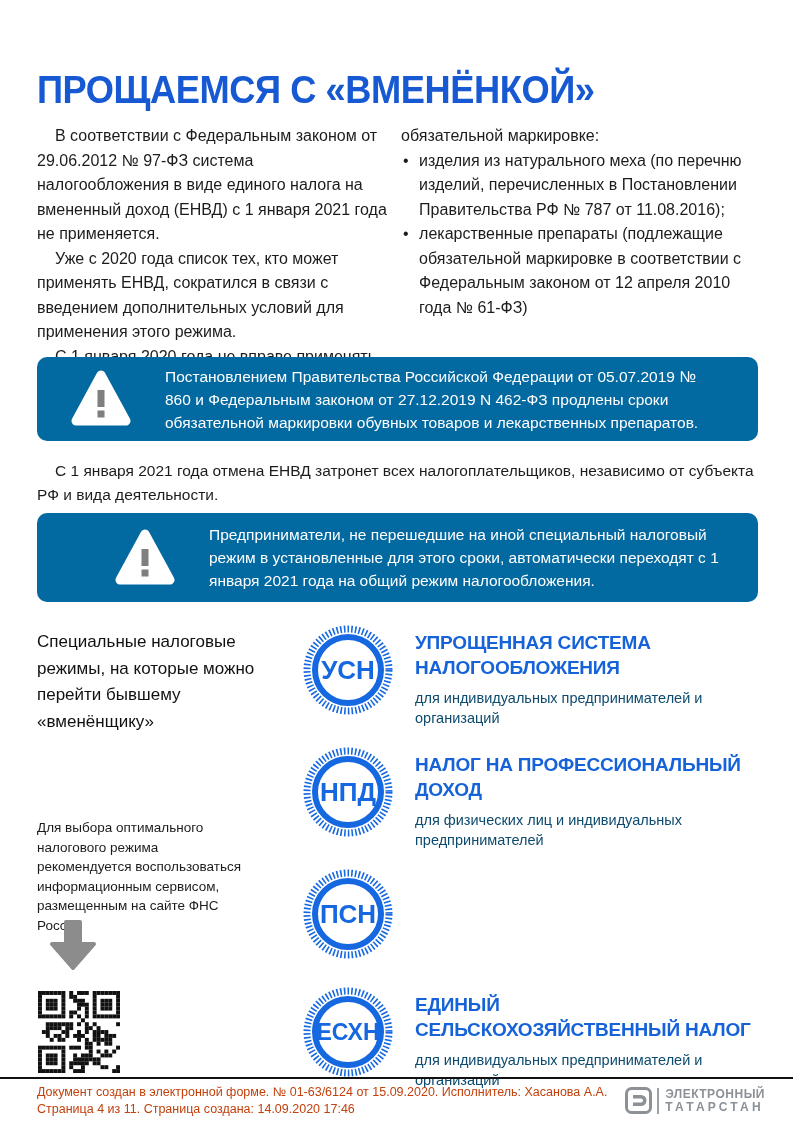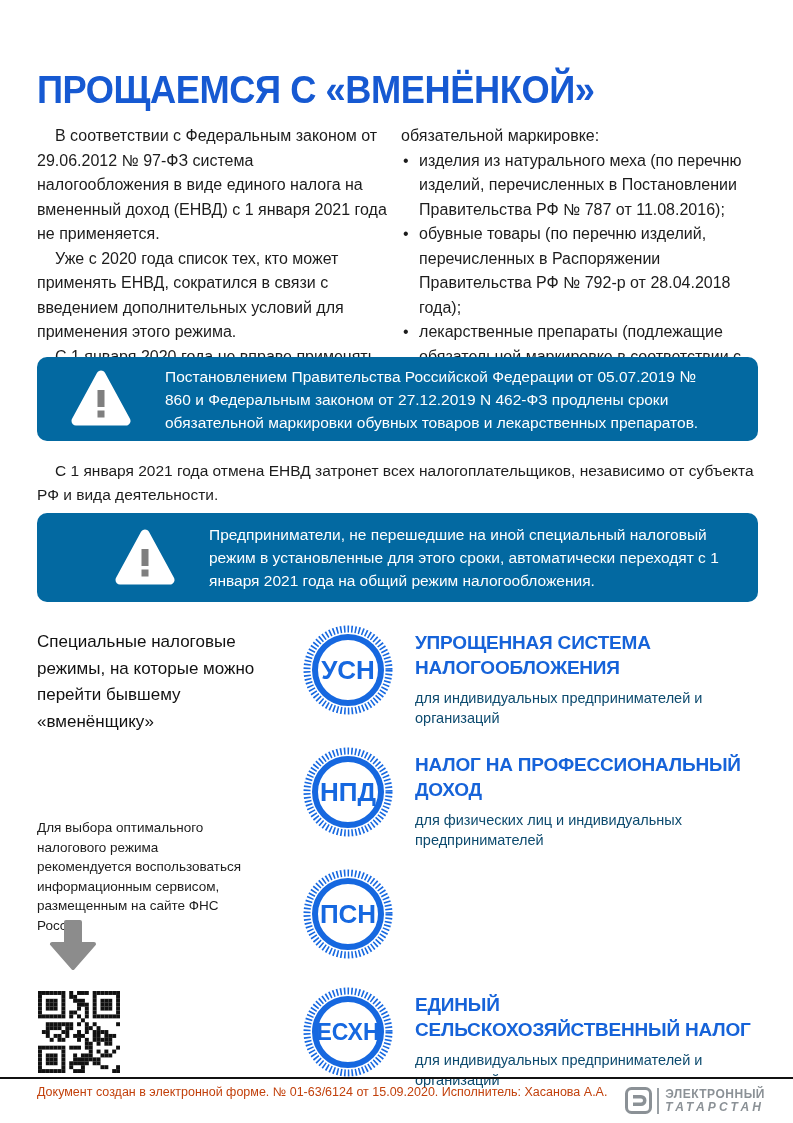--- a/index.html
+++ b/index.html
@@ -79,40 +79,39 @@
     position:absolute; left:37px; top:1084px;
     font-size:12.5px; line-height:16.5px; color:#c2410c;
   }
   .footer-logo {
     position:absolute; right:28px; top:1087px;
     display:flex; align-items:center; color:#8b9196;
   }
   .logo-divider { width:2px; height:26px; background:#9aa0a5; margin:0 6px 0 5px; }
   .logo-lines { line-height:13px; }
   .logo-line1 { font-size:12px; font-weight:700; letter-spacing:0.5px; }
-  .logo-line2 { font-size:12px; font-weight:700; letter-spacing:3.2px;font-style:italic; }
+  .logo-line2 { font-size:12px; font-weight:700; letter-spacing:3.2px; }
 </style>
 </head>
 <body>
 
 <div class="page">
 
   <div class="doc-title">ПРОЩАЕМСЯ С «ВМЕНЁНКОЙ»</div>
 
   <div class="intro">
     <div class="col-left">
       <p>В соответствии с Федеральным законом от 29.06.2012 № 97-ФЗ система налогообложения в виде единого налога на вмененный доход (ЕНВД) с 1 января 2021 года не применяется.</p>
       <p>Уже с 2020 года список тех, кто может применять ЕНВД, сократился в связи с введением дополнительных условий для применения этого режима.</p>
       <p>С 1 января 2020 года не вправе применять ЕНВД организации и индивидуальные предприниматели, которые реализуют следующие товары, подлежащие</p>
     </div>
     <div class="col-right">
       <div class="col-intro">обязательной маркировке:</div>
       <ul>
         <li>изделия из натурального меха (по перечню изделий, перечисленных в Постановлении Правительства РФ № 787 от 11.08.2016);</li>
-        <li>обувные товары (по перечню изделий, перечисленных в Распоряжении Правительства РФ № 792-р от 28.04.2018 года);</li>
         <li>лекарственные препараты (подлежащие обязательной маркировке в соответствии с Федеральным законом от 12 апреля 2010 года № 61-ФЗ)</li>
       </ul>
     </div>
   </div>
 
   <div class="warnbox first">
     <div class="warn-icon-wrap">
       <svg width="62" height="60" viewBox="0 0 62 60">
         <polygon points="31,6 56,52 6,52" fill="#ffffff" stroke="#ffffff" stroke-width="9" stroke-linejoin="round"></polygon>
         <rect x="27.5" y="21" width="7" height="17" fill="#7f7f7f"></rect>
@@ -414,20 +413,21 @@
         <rect x="35.14" y="78.10" width="3.95" height="3.95" fill="#111"></rect>
         <rect x="39.05" y="78.10" width="3.95" height="3.95" fill="#111"></rect>
         <rect x="42.95" y="78.10" width="3.95" height="3.95" fill="#111"></rect>
         <rect x="74.19" y="78.10" width="3.95" height="3.95" fill="#111"></rect>
         <rect x="78.10" y="78.10" width="3.95" height="3.95" fill="#111"></rect>
       </svg></div>
 
   <div class="footer-rule"></div>
   <div class="footer-text">
     <div>Документ создан в электронной форме. № 01-63/6124 от 15.09.2020. Исполнитель: Хасанова А.А.</div>
+    <div>Страница 4 из 11. Страница создана: 14.09.2020 17:46</div>
   </div>
   <div class="footer-logo">
     <svg width="27" height="27" viewBox="0 0 27 27">
       <rect x="1.5" y="1.5" width="24" height="24" rx="5" fill="none" stroke="#8b9196" stroke-width="3"></rect>
       <path d="M8 8 h8 a5.5 5.5 0 0 1 0 11 h-8 v-3.5 h8 a2 2 0 0 0 0 -4 h-8 Z" fill="#8b9196"></path>
     </svg>
     <div class="logo-divider"></div>
     <div class="logo-lines">
       <div class="logo-line1">ЭЛЕКТРОННЫЙ</div>
       <div class="logo-line2">ТАТАРСТАН</div>

